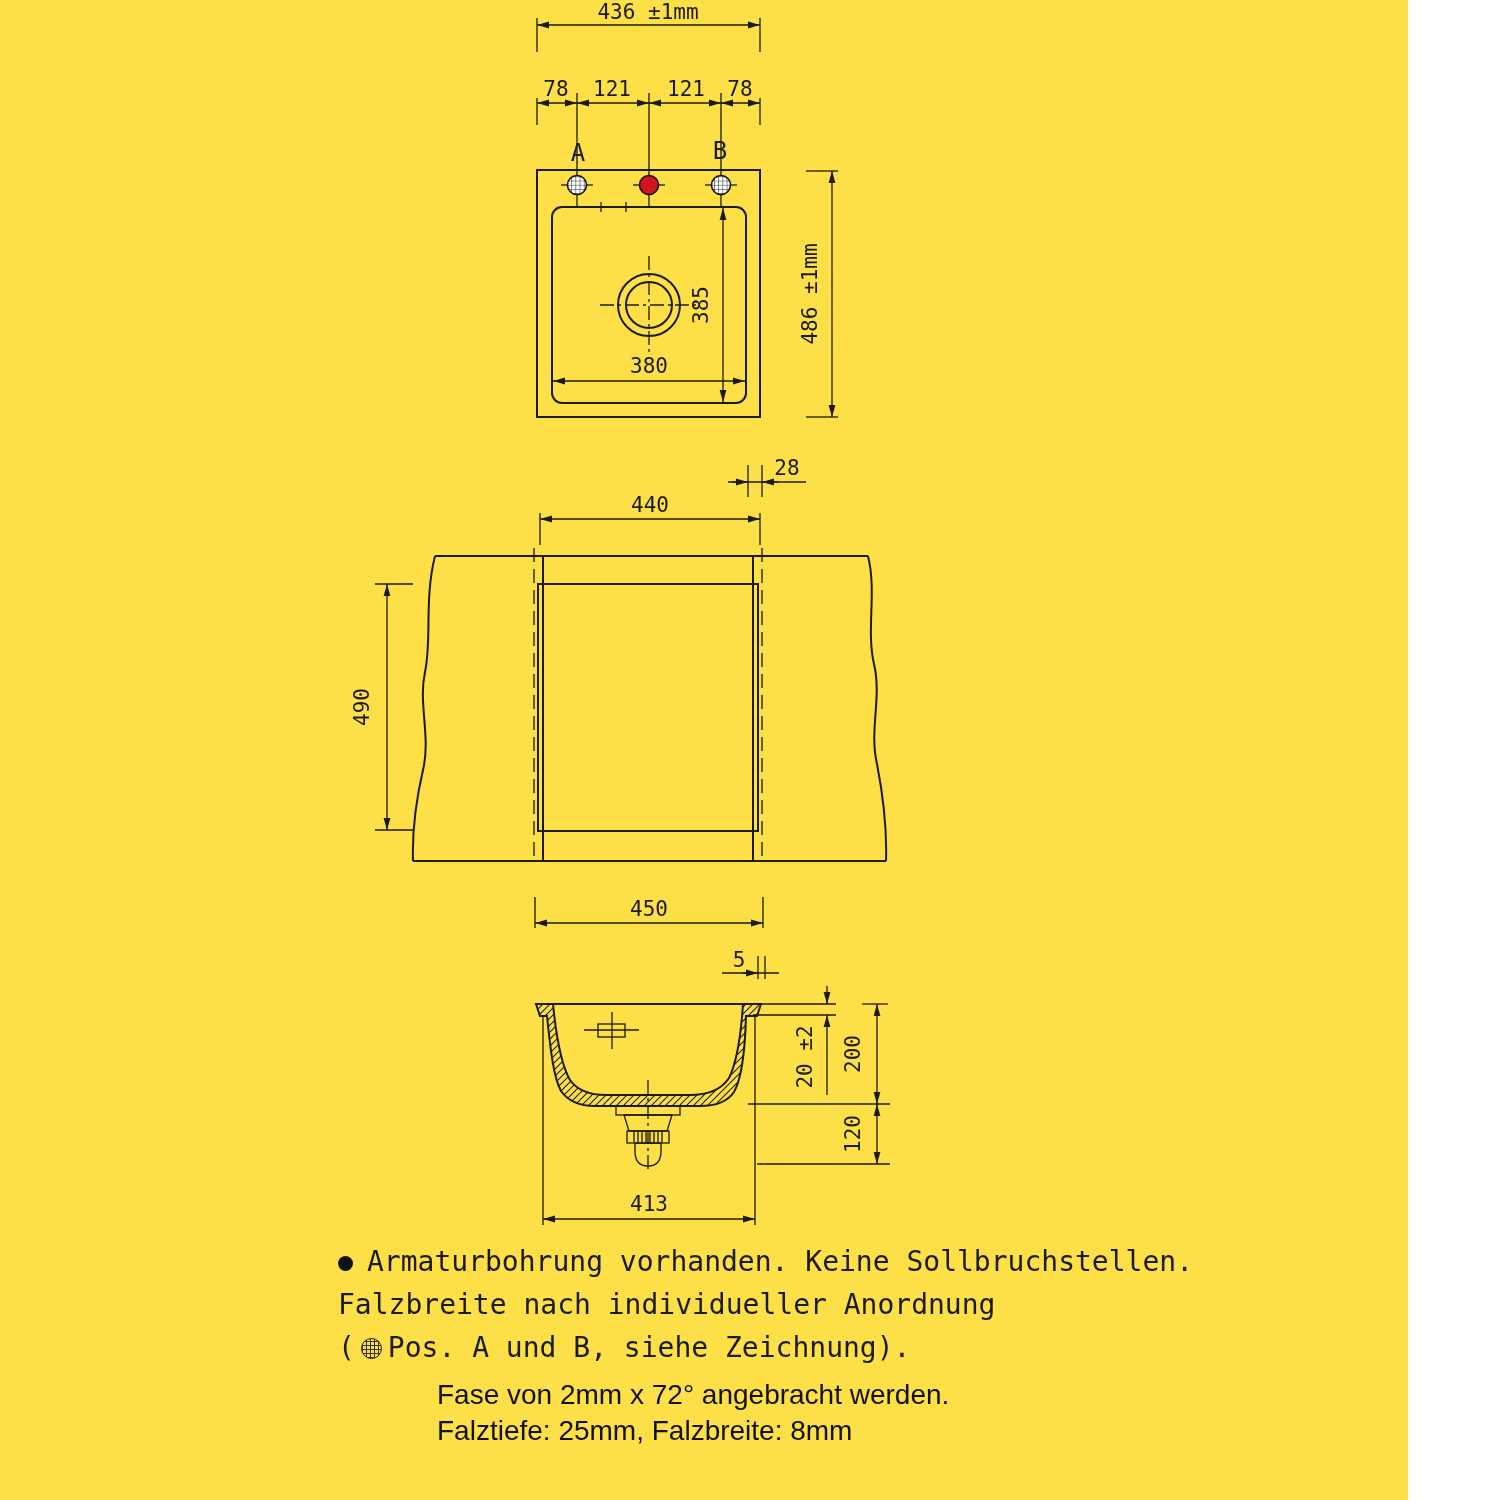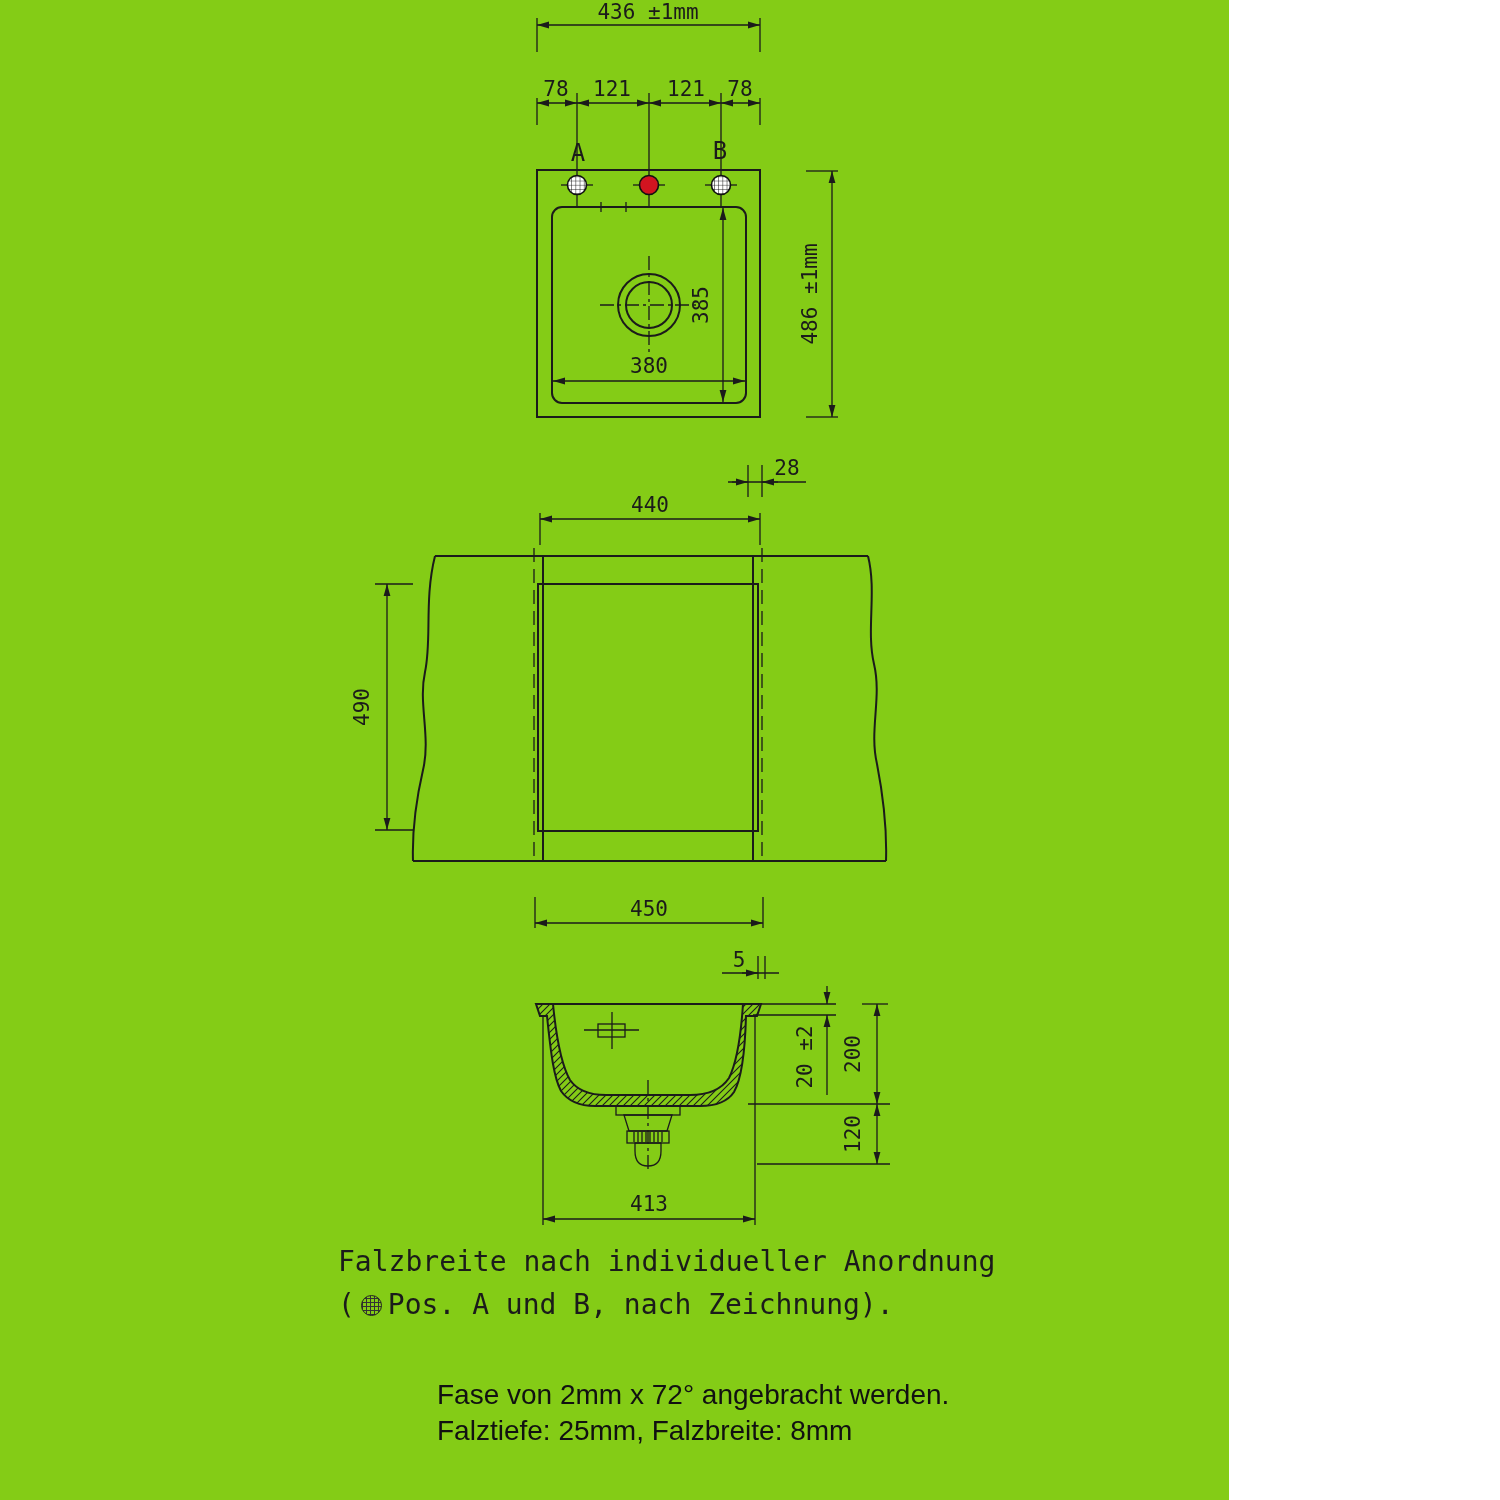--- a/index.html
+++ b/index.html
@@ -1,16 +1,16 @@
 <!DOCTYPE html>
 <html><head>
 <meta charset="utf-8">
 <style>
   html,body{margin:0;padding:0;background:#ffffff;width:1500px;height:1500px;overflow:hidden;}
-  #stage{position:relative;width:1229px;height:1500px;background:#84cc16;}
+  #stage{position:relative;width:1408px;height:1500px;background:#fde047;}
   svg{position:absolute;left:0;top:0;}
   svg text{fill:#1b1b1b;font-family:"DejaVu Sans Mono","Liberation Mono",monospace;}
   .dimtxt{font-size:21px;}
   .lbltxt{font-size:24px;}
   .outline{stroke:#1b1b1b;stroke-width:2;fill:none;}
   .thin{stroke:#1b1b1b;stroke-width:1.3;fill:none;}
   .dash{stroke-dasharray:14 7;}
   .cdash{stroke-dasharray:14 4 3 4;}
   .notes{position:absolute;left:338px;top:1240px;color:#1b1b1b;
          font-family:"DejaVu Sans Mono","Liberation Mono",monospace;
@@ -238,22 +238,23 @@
     <g>
       <line class="thin" x1="543" y1="1016" x2="543" y2="1225"></line>
       <line class="thin" x1="755" y1="1016" x2="755" y2="1225"></line>
       <line class="thin" x1="543" y1="1219" x2="755" y2="1219" marker-start="url(#as)" marker-end="url(#ae)"></line>
       <text class="dimtxt" x="649" y="1211" text-anchor="middle">413</text>
     </g>
   </g>
 </svg>
 
 <div class="notes">
+  <div><span class="bullet-dot"></span><span>Armaturbohrung vorhanden. Keine Sollbruchstellen.</span></div>
   <div><span>Falzbreite nach individueller Anordnung</span></div>
-  <div><span>(</span><span class="hatch-circle"></span><span>Pos. A und B, nach Zeichnung).</span></div>
+  <div><span>(</span><span class="hatch-circle"></span><span>Pos. A und B, siehe Zeichnung).</span></div>
 </div>
 
 <div class="warning">
   <div>Fase von 2mm x 72° angebracht werden.</div>
   <div>Falztiefe: 25mm, Falzbreite: 8mm</div>
 </div>
 
 </div>
 
 </body></html>

